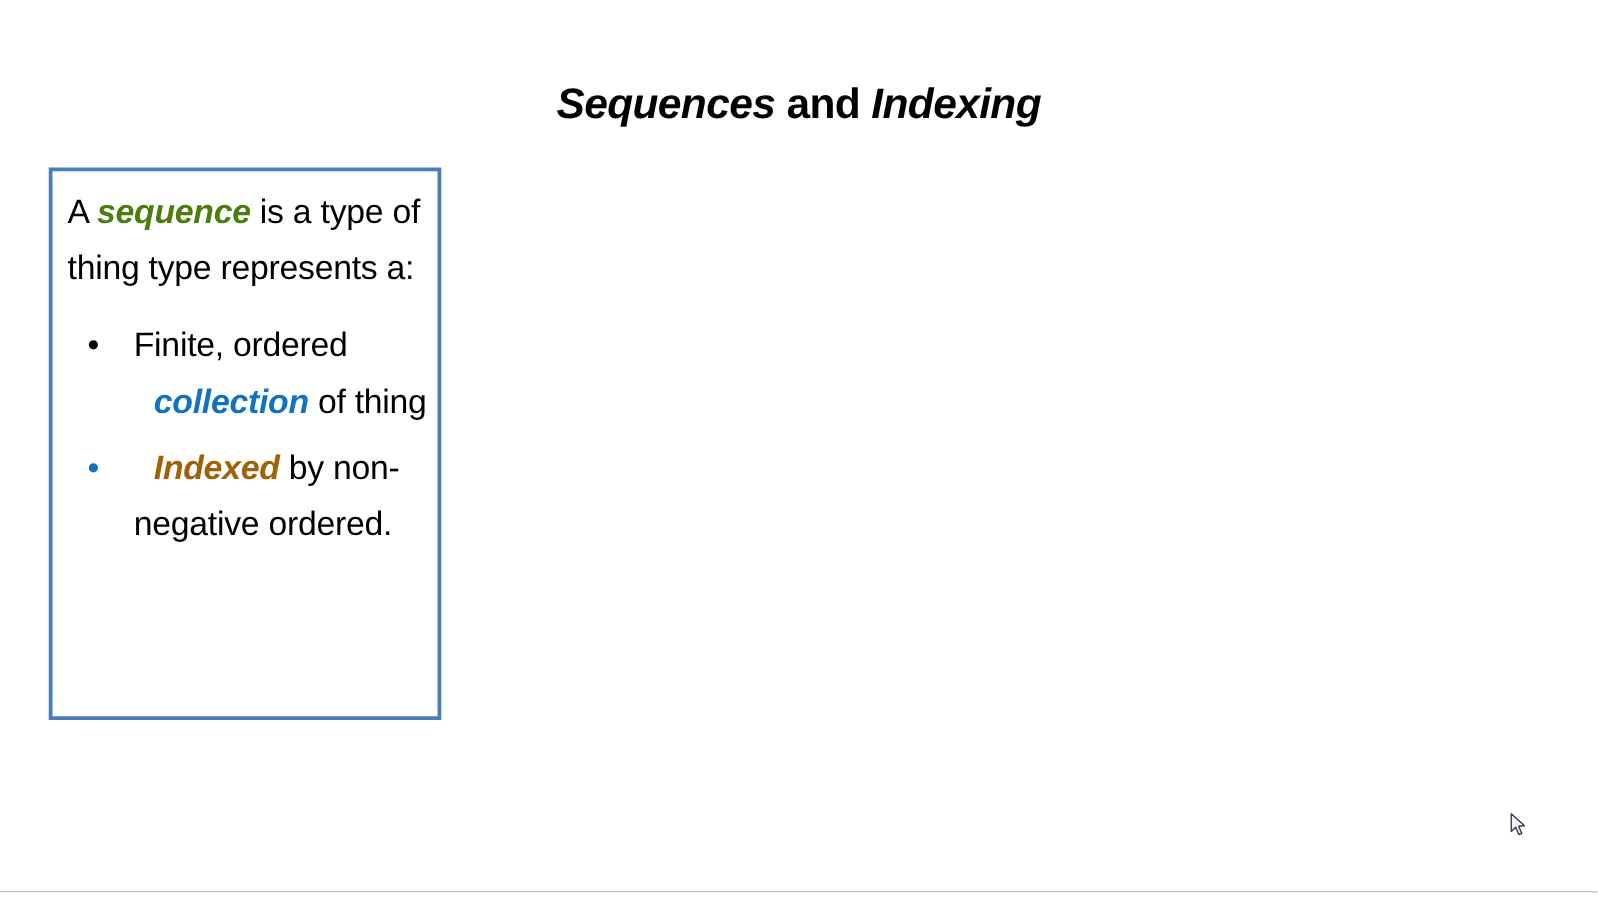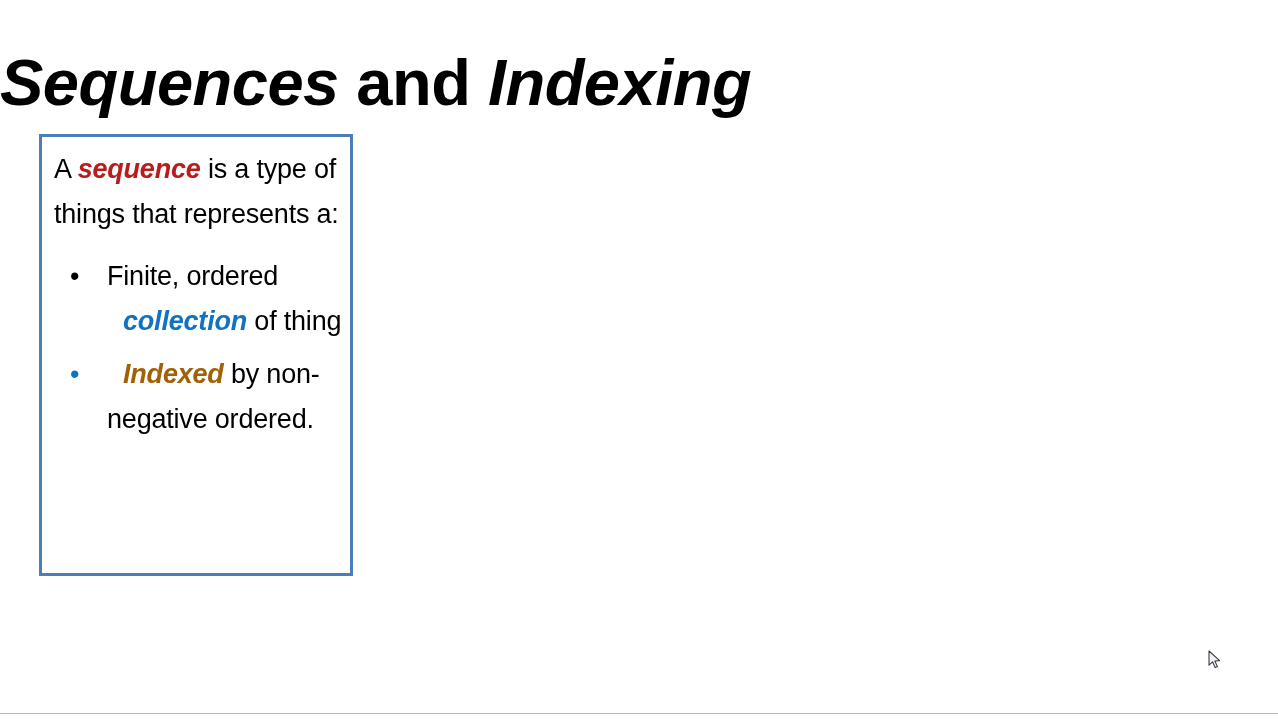--- a/index.html
+++ b/index.html
@@ -24,21 +24,22 @@
     height: 713px;
     background: #ffffff;
   }
 
   
   #slide-title {
     position: absolute;
     left: 0;
     top: 52px;
     width: 1278px;
-    font-size: 65px;
+    text-align: center;
+    font-size: 34px;
     line-height: 62px;
     font-weight: bold;
     letter-spacing: -0.5px;
     white-space: nowrap;
   }
   #slide-title .t-seq {
     font-style: italic;
     font-weight: bold;
   }
   #slide-title .t-and {
@@ -141,21 +142,21 @@
 
 <div id="slide-surface">
 
   <div id="slide-title">
     <span class="t-seq">Sequences</span><span class="t-and"> and </span><span class="t-idx">Indexing</span>
   </div>
 
   <div id="definition-box" style="border-color: rgb(74, 126, 187);">
 
     <p class="lead-para">
-      <span>A </span><span class="kw-red" style="color: #b91c1c;">sequence</span><span> is a type of things that represents a:</span>
+      <span>A </span><span class="kw-red" style="color: #4d7c0f;">sequence</span><span> is a type of thing type represents a:</span>
     </p>
 
     <ul class="bullet-list">
 
       <li class="bullet-item b-black">
         <span class="bullet-dot" style="color: rgb(0, 0, 0);">•</span><span>Finite, ordered </span><span class="kw-blue" style="color: rgb(16, 114, 192);">collection</span><span> of thing</span>
       </li>
 
       <li class="bullet-item b-blue">
         <span class="bullet-dot" style="color: rgb(16, 114, 192);">•</span><span></span><span class="kw-blue" style="color: #a16207;">Indexed</span><span> by non-negative ordered.</span>

